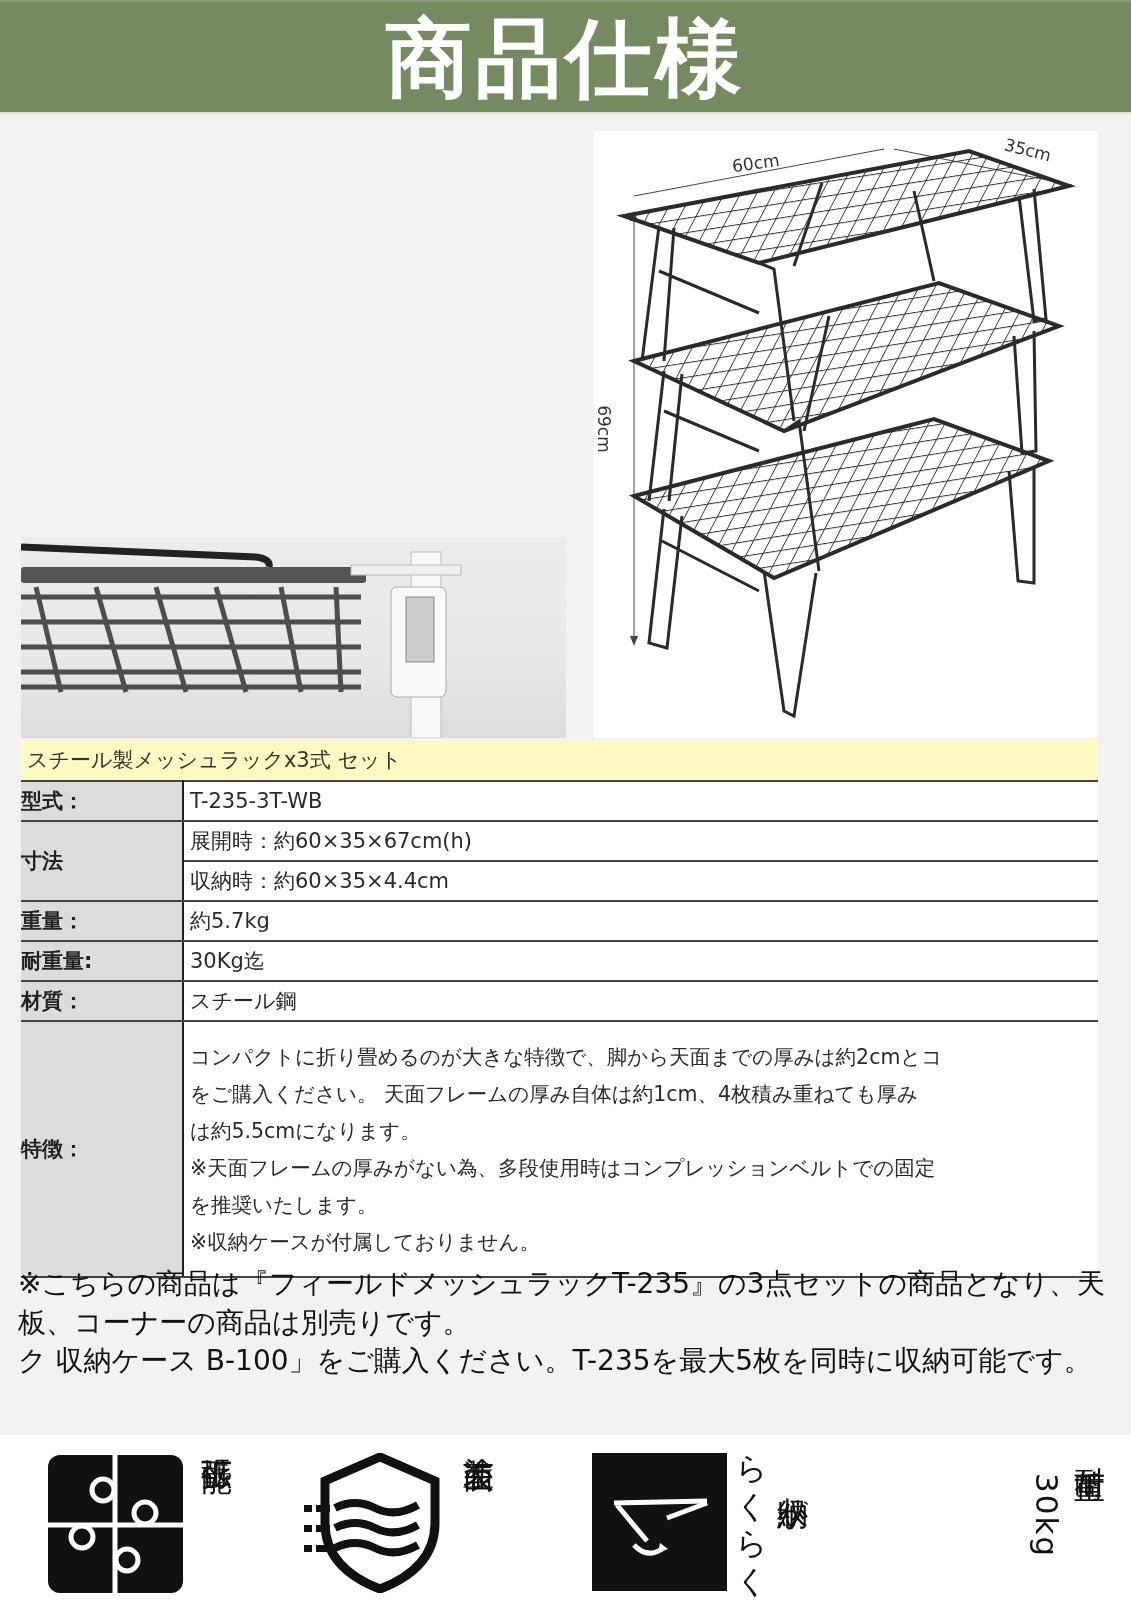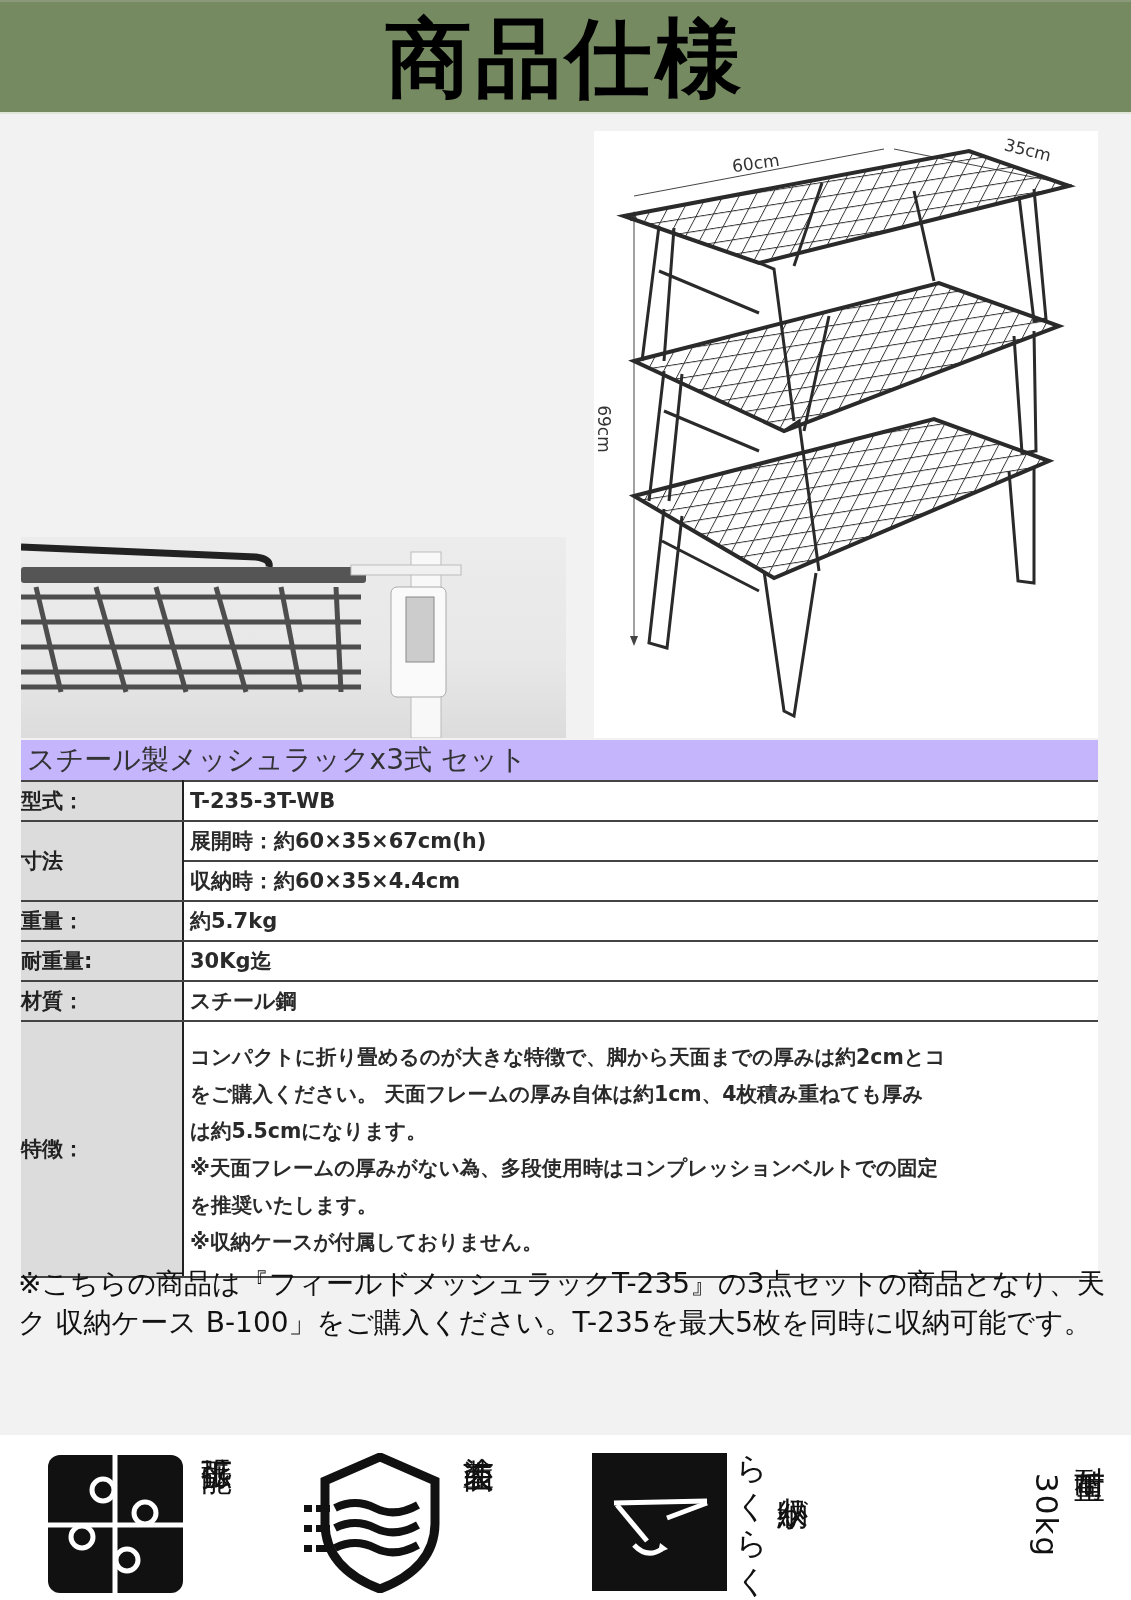--- a/index.html
+++ b/index.html
@@ -1,39 +1,39 @@
 <!DOCTYPE html>
 <html><head>
 <meta charset="utf-8">
 <style>
   * { box-sizing: border-box; margin: 0; padding: 0; }
   html, body { width: 1131px; height: 1600px; overflow: hidden; background: #f2f2f2; }
   body { font-family: "DejaVu Sans", "Liberation Sans", sans-serif; color: #222; position: relative; }
 
   .banner { position: absolute; left: 0; top: 0; width: 1131px; height: 112px; background: #768a62; border-top: 2px solid #8a9a78; }
-  .banner-title { position: absolute; left: 0; right: 0; top: 6px; text-align: center; color: #000000; font-size: 86px; font-weight: bold; letter-spacing: 4px; line-height: 100px; }
+  .banner-title { position: absolute; left: 0; right: 0; top: 6px; text-align: center; color: #ffffff; font-size: 86px; font-weight: bold; letter-spacing: 4px; line-height: 100px; }
   .banner-sep { position: absolute; left: 0; top: 112px; width: 1131px; height: 2px; background: #dfe6d8; }
 
   
   .photo { position: absolute; left: 21px; top: 537px; width: 545px; height: 201px; background: linear-gradient(180deg,#ececec 0%,#e8e8e8 60%,#dcdcdc 100%); overflow: hidden; }
   .photo svg { position: absolute; left: 0; top: 0; }
 
   
   .diagram { position: absolute; left: 594px; top: 131px; width: 504px; height: 607px; background: #fff; }
   .diagram svg { position: absolute; left: 0; top: 0; }
   .dim { position: absolute; font-size: 17px; color: #333; font-family: "DejaVu Sans", sans-serif; }
   .dim-60 { left: 138px; top: 22px; transform: rotate(-8deg); }
   .dim-35 { left: 410px; top: 9px; transform: rotate(14deg); }
   .dim-69 { left: -14px; top: 288px; transform: rotate(90deg); }
 
   
   .spec { position: absolute; left: 21px; top: 740px; width: 1077px; background: #fff; }
-  .spec-caption { height: 40px; line-height: 40px; padding-left: 6px; font-size: 28px; color: #333; background: #c4b5fd; }
+  .spec-caption { height: 40px; line-height: 40px; padding-left: 6px; font-size: 21px; color: #333; background: #fef9c3; }
   table.spec-table { width: 1077px; border-collapse: collapse; }
-  .spec-table td { border-top: 2px solid #444; border-bottom: 2px solid #444; font-size: 21px; vertical-align: middle; font-weight: bold; }
+  .spec-table td { border-top: 2px solid #444; border-bottom: 2px solid #444; font-size: 21px; vertical-align: middle; }
   .spec-table td.k { width: 162px; background: #dcdcdc; font-weight: bold; color: #222; border-right: 2px solid #222; }
   .spec-table td.v { background: #fff; padding-left: 6px; color: #2a2a2a; height: 40px; }
   .spec-table td.v.feat { height: 256px; line-height: 37px; font-size: 20.5px; padding-top: 2px; }
   .feat-line { display: block; white-space: nowrap; }
 
   .notes { position: absolute; left: 18px; top: 1265px; width: 1100px; font-size: 28px; line-height: 38.5px; color: #111; }
   .note-line { display: block; white-space: nowrap; }
 
   .icons { position: absolute; left: 0; top: 1435px; width: 1131px; height: 165px; background: #fff; }
   .icon-box { position: absolute; }
@@ -142,20 +142,21 @@
         <span class="feat-line">を推奨いたします。</span>
         <span class="feat-line">※収納ケースが付属しておりません。</span>
       </td>
     </tr>
   </tbody>
     </table>
 </div>
 
 <div class="notes">
   <span class="note-line">※こちらの商品は『フィールドメッシュラックT-235』の3点セットの商品となり、天</span>
+  <span class="note-line">板、コーナーの商品は別売りです。</span>
   <span class="note-line">ク 収納ケース B-100」をご購入ください。T-235を最大5枚を同時に収納可能です。</span>
 </div>
 
 <div class="icons">
 
   <div class="icon-box" style="left:48px;top:20px;">
     <svg width="135" height="138" viewBox="0 0 135 138">
       <rect x="0" y="0" width="135" height="138" rx="12" fill="#111"></rect>
       <line x1="67" y1="0" x2="67" y2="138" stroke="#fff" stroke-width="5"></line>
       <line x1="0" y1="70" x2="135" y2="70" stroke="#fff" stroke-width="5"></line>

